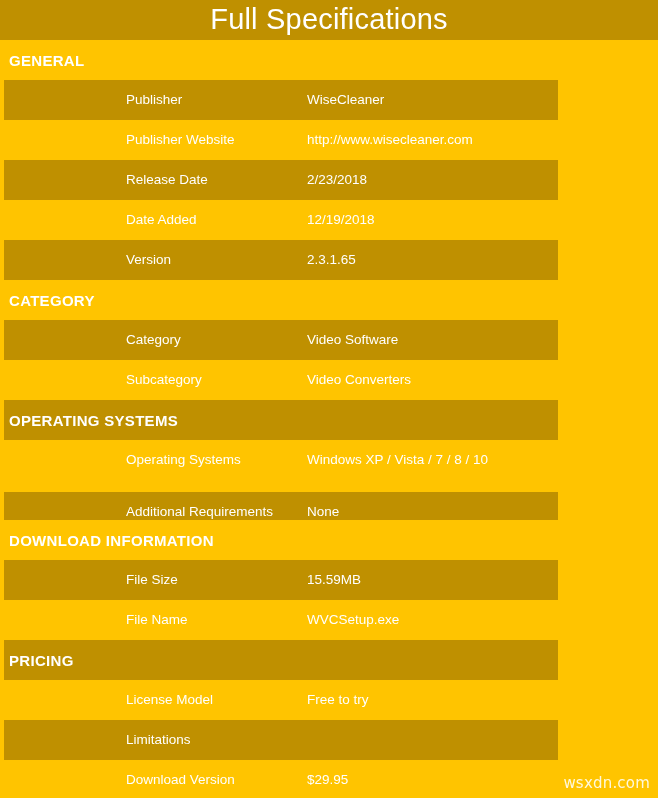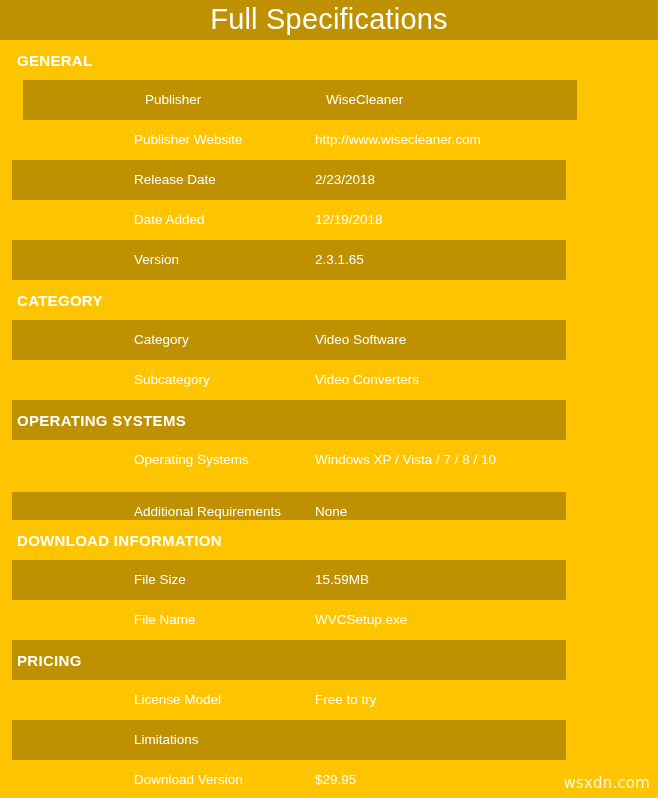--- a/index.html
+++ b/index.html
@@ -37,21 +37,21 @@
     color: #ffffff;
     font-size: 29px;
     font-weight: 400;
     letter-spacing: 0.2px;
     line-height: 1;
     padding-bottom: 2px;
   }
   
   .row {
     position: absolute;
-    left: 12px;
+    left: 4px;
     width: 554px;
     height: 40px;
     box-sizing: border-box;
     display: flex;
     align-items: center;
   }
   .row.dark  { background: #bf9000; }
   .row.light { background: #ffc400; }
 
   
@@ -100,21 +100,21 @@
 <div id="spec-page">
 
   <div class="title-bar">
     <span class="title-text">Full Specifications</span>
   </div>
 
   <div id="rows-container">
       <div class="row light" style="top: 40px;">
         <span class="section-title">GENERAL</span>
       </div>
-      <div class="row dark" style="top: 80px; margin-left: 11px;">
+      <div class="row dark" style="top: 80px;">
         <span class="cell-label">Publisher</span>
         <span class="cell-value">WiseCleaner</span>
       </div>
       <div class="row light" style="top: 120px;">
         <span class="cell-label">Publisher Website</span>
         <span class="cell-value">http://www.wisecleaner.com</span>
       </div>
       <div class="row dark" style="top: 160px;">
         <span class="cell-label">Release Date</span>
         <span class="cell-value">2/23/2018</span>

